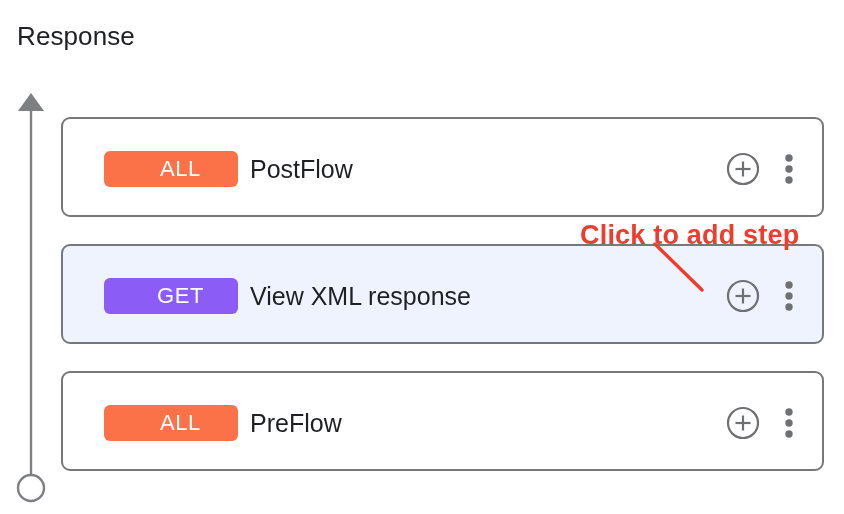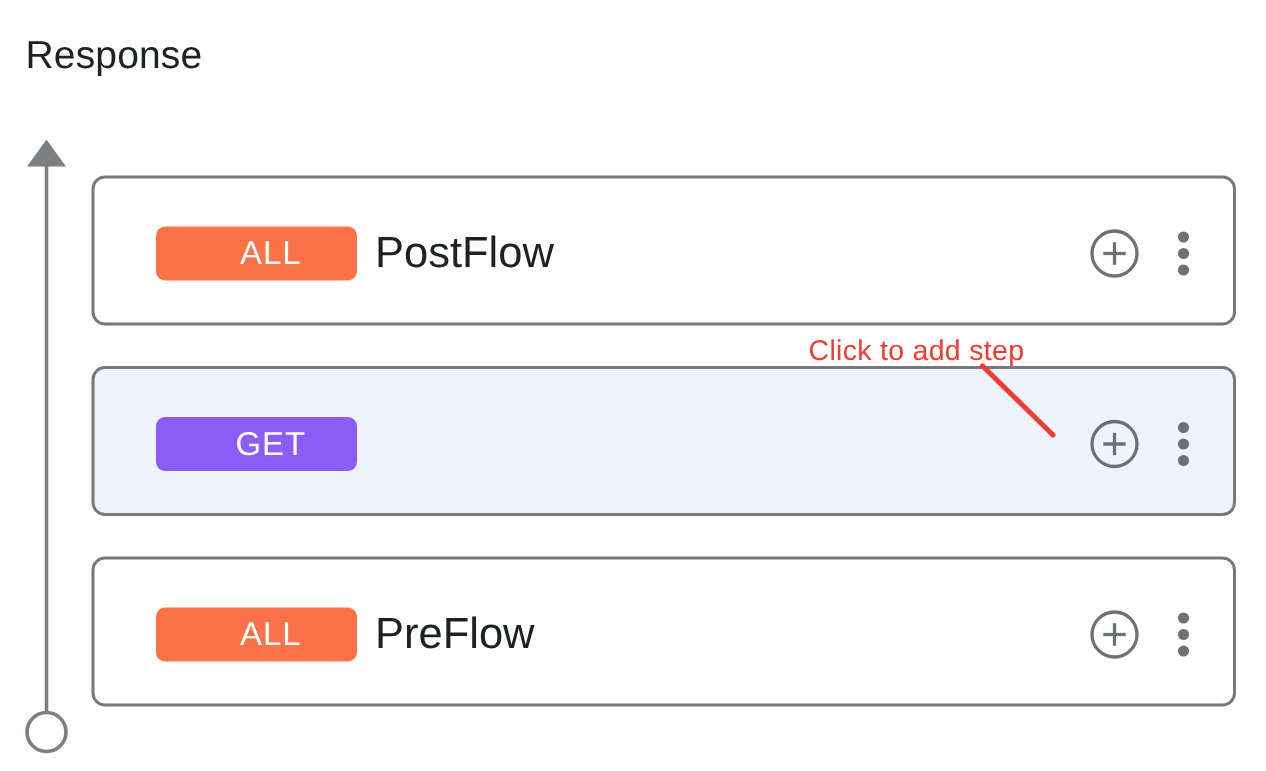--- a/index.html
+++ b/index.html
@@ -79,21 +79,21 @@
     text-align: center;
     letter-spacing: 0.6px;
     padding-left: 19px;
   }
 
   .row-label {
     position: absolute;
     left: 187px;
     top: 50px;
     transform: translateY(-50%);
-    font-size: 29px;
+    font-size: 25px;
     line-height: 30px;
     color: #1f2023;
     white-space: nowrap;
   }
 
   .row-actions {
     position: absolute;
     right: 22px;
     top: 50px;
     transform: translateY(-50%);
@@ -119,25 +119,25 @@
   #callout {
     position: absolute;
     left: 0;
     top: 0;
     width: 844px;
     height: 514px;
     pointer-events: none;
   }
   #callout-text {
     position: absolute;
-    left: 539px;
+    left: 580px;
     top: 219px;
-    font-size: 19px;
+    font-size: 27px;
     line-height: 32px;
-    font-weight: normal;
+    font-weight: bold;
     color: #f03c2e;
     white-space: nowrap;
     letter-spacing: 0.2px;
   }
   #callout-line {
     position: absolute;
     left: 630px;
     top: 236px;
     width: 110px;
     height: 70px;
@@ -180,20 +180,21 @@
             <circle cx="11" cy="6" r="3.7" fill="#6f7073"></circle>
             <circle cx="11" cy="17" r="3.7" fill="#6f7073"></circle>
             <circle cx="11" cy="28" r="3.7" fill="#6f7073"></circle>
           </svg>
         </span>
       </div>
     </div>
 
     <div class="row selected" style="border-color: rgb(119, 120, 122); background: rgb(238, 243, 253);">
       <div class="row-badge" style="background: #8b5cf6;">GET</div>
+      <div class="row-label">View XML response</div>
       <div class="row-actions">
         <span>
           <svg class="add-step-icon" viewBox="0 0 34 34">
             <circle cx="17" cy="17" r="15" fill="none" stroke="#6f7073" stroke-width="2.2"></circle>
             <line x1="17" y1="9.5" x2="17" y2="24.5" stroke="#6f7073" stroke-width="2.2"></line>
             <line x1="9.5" y1="17" x2="24.5" y2="17" stroke="#6f7073" stroke-width="2.2"></line>
           </svg>
         </span>
         <span>
           <svg class="more-menu-icon" viewBox="0 0 22 34">

